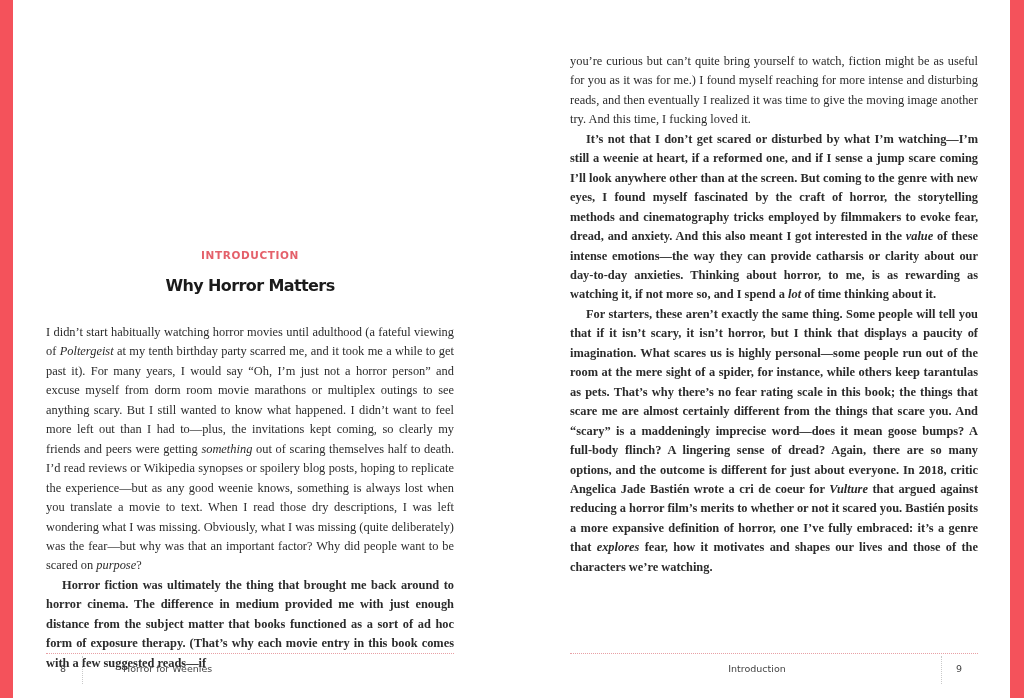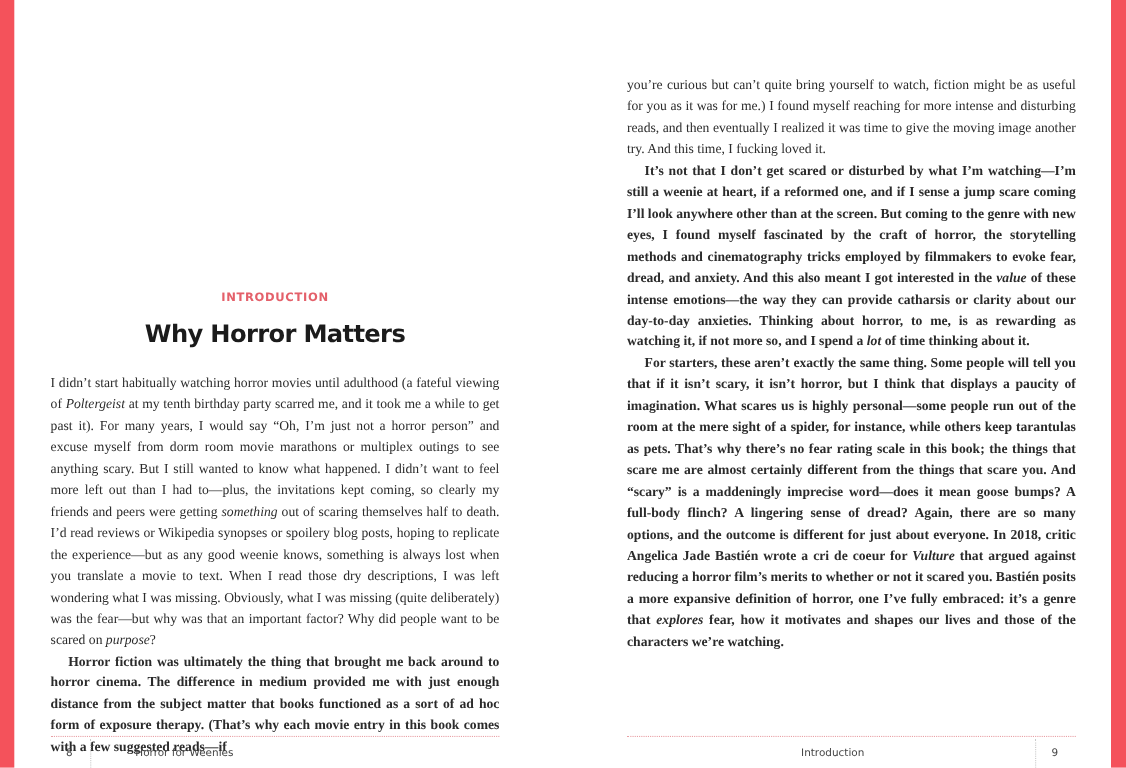--- a/index.html
+++ b/index.html
@@ -5,36 +5,36 @@
   html, body { margin: 0; padding: 0; }
   body {
     width: 1024px; height: 698px; position: relative; overflow: hidden;
     background: #ffffff;
     font-family: "Liberation Serif", "DejaVu Serif", serif;
     color: #2a2a2a;
   }
   .bleed-left { position: absolute; left: 0; top: 0; width: 13px; height: 698px; background: #f4525b; }
   .bleed-right { position: absolute; left: 1010px; top: 0; width: 14px; height: 698px; background: #f4525b; }
 
-  .page { position: absolute; top: 16px; height: 496px; }
+  .page { position: absolute; top: 0; height: 496px; }
   .page-left { left: 13px; width: 499px; }
   .page-right { left: 512px; width: 498px; }
 
   .chapter-label {
     position: absolute; left: 33px; width: 408px; top: 249px;
     text-align: center;
     font-family: "DejaVu Sans", "Liberation Sans", sans-serif;
     font-size: 10.5px; font-weight: bold; letter-spacing: 0.6px;
     color: #e4606a;
   }
   .chapter-title {
     position: absolute; left: 33px; width: 408px; top: 276px;
     text-align: center;
     font-family: "DejaVu Sans", "Liberation Sans", sans-serif;
-    font-size: 22px; font-weight: bold; letter-spacing: -0.6px;
+    font-size: 16px; font-weight: bold; letter-spacing: -0.6px;
     color: #1b1b1b; margin: 0;
   }
 
   .body-text {
     position: absolute;
     font-size: 12.4px; line-height: 19.45px;
     text-align: justify;
     color: #2b2b2b;
   }
   .body-left { left: 33px; width: 408px; top: 323px; }

